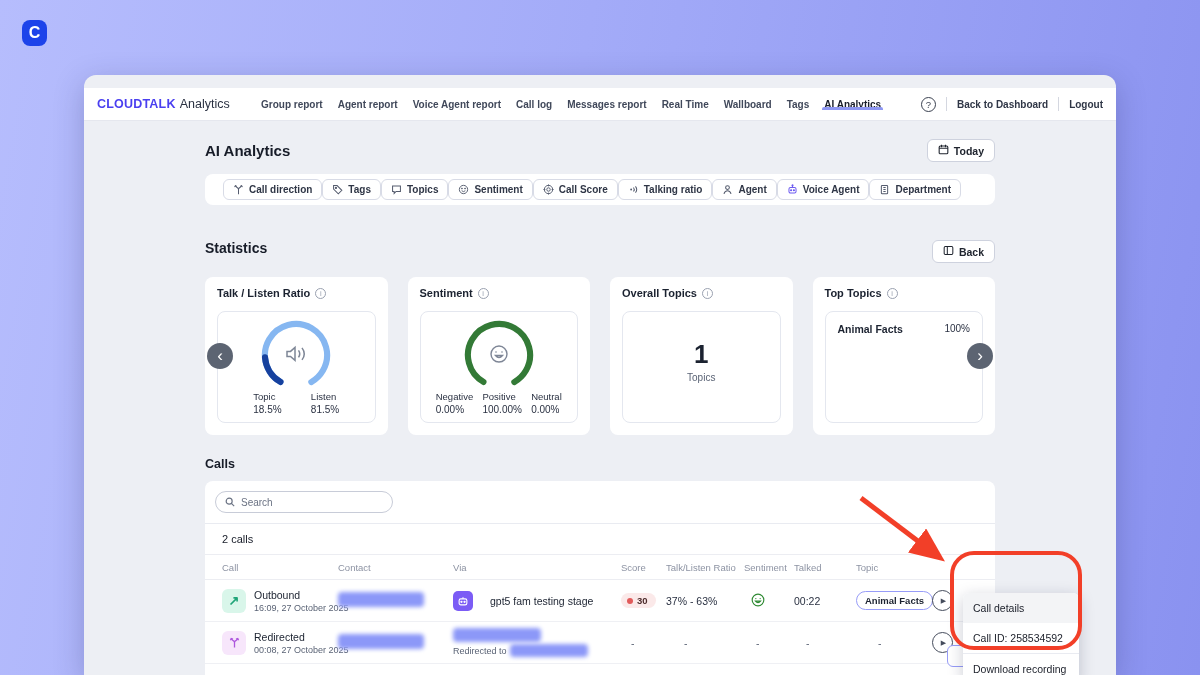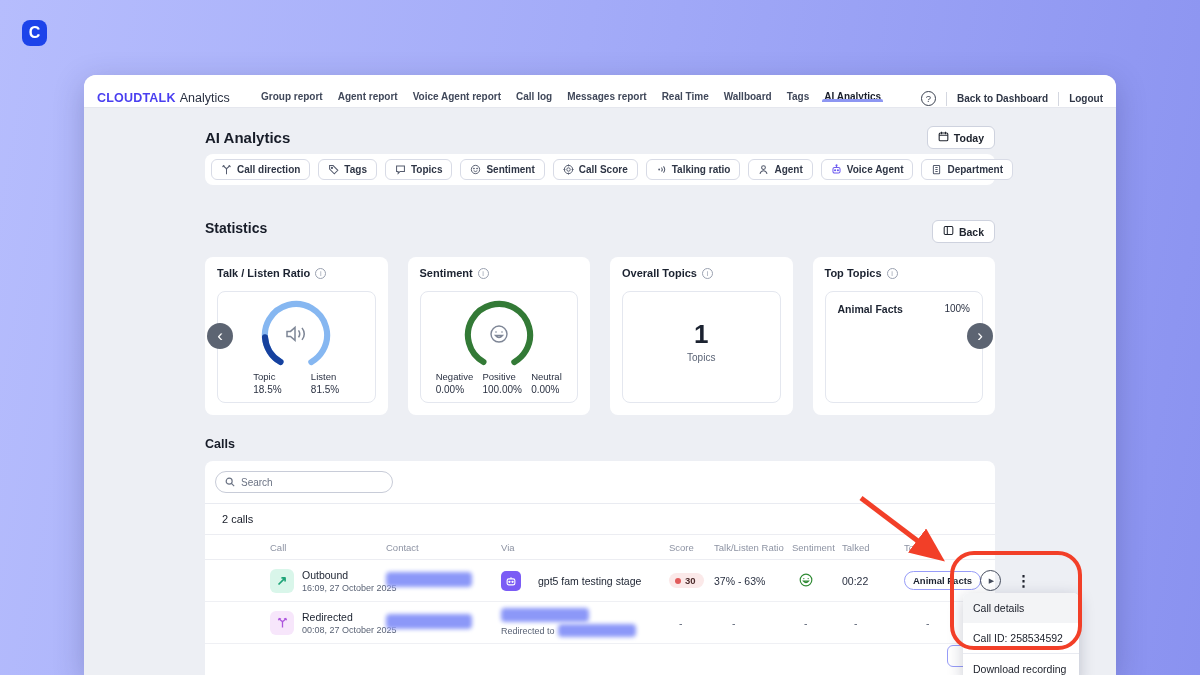--- a/index.html
+++ b/index.html
@@ -13,21 +13,21 @@
               background:#1d43ea; color:#fff; font-weight:bold; font-size:16px;
               display:flex; align-items:center; justify-content:center; }
 
   
   .window { position:absolute; left:84px; top:75px; width:1032px; height:600px;
             border-radius:12px 12px 0 0; background:#edeff4; overflow:hidden;
             box-shadow:0 8px 30px rgba(30,35,90,.25); display:flex; flex-direction:column; }
 
   
   .navbar { height:28px; background:#fff; border-bottom:1px solid #e5e7ee; display:flex;
-            align-items:flex-start; padding:16px 13px; flex:0 0 auto; }
+            align-items:center; padding:16px 13px; flex:0 0 auto;margin-top:13px; }
   .brand { display:flex; align-items:center; width:164px; }
   .brand-main { color:#4a3ff0; font-weight:800; font-size:12.5px; letter-spacing:.2px; }
   .brand-sub { color:#2a3142; font-size:12.5px; margin-left:4px; }
   .nav-items { display:flex; align-items:stretch; gap:15px; }
   .nav-item { position:relative; display:flex; align-items:center; font-size:10px; font-weight:600;
               color:#40485a; cursor:pointer; white-space:nowrap; }
   .nav-item.active { color:#171c28; font-weight:700; }
   .nav-item.active::after { content:""; position:absolute; left:-2px; right:-2px; bottom:0;
               height:3px; background:#8d96f2; border-radius:2px 2px 0 0; }
   .nav-right { margin-left:auto; display:flex; align-items:center; gap:10px; }
@@ -38,22 +38,22 @@
 
   
   .body { flex:1; padding:18px 121px 0 121px; position:relative; }
 
   .page-head { display:flex; align-items:center; justify-content:space-between; }
   .page-title { font-size:15px; font-weight:bold; color:#171c28; }
   .btn { display:inline-flex; align-items:center; gap:5px; background:#fff; border:1px solid #ced2de;
          border-radius:6px; padding:4px 10px; font-size:10.5px; font-weight:700; color:#20252f; cursor:pointer; }
 
   
-  .filter-bar { margin-top:5px; background:#fff; border-radius:8px; padding:5px 6px;
-                display:flex; gap:8px; align-items:center; }
+  .filter-bar { margin-top:12px; background:#fff; border-radius:8px; padding:5px 18px;
+                display:flex; align-items:center; }
   .chip { display:inline-flex; align-items:center; gap:5px; border:1px solid #d8dbe6; background:#fff;
           border-radius:6px; padding:4px 9px; font-size:10px; font-weight:600; color:#2f3646; cursor:pointer; white-space:nowrap; }
   .chip svg { display:block; }
 
   
   .stats-head { margin-top:35px; display:flex; align-items:flex-start; justify-content:space-between; }
   .section-title { font-size:14px; font-weight:bold; color:#171c28; }
   .cards-wrap { position:relative; margin-top:14px; }
   .cards { display:flex; gap:20px; }
   .card { flex:1 1 0; background:#fff; border-radius:8px; height:158px; padding:10px 12px; }
@@ -87,21 +87,21 @@
   .calls-panel { margin-top:10px; background:#fff; border-radius:8px 8px 0 0; height:215px; }
   .search-row { padding:10px; }
   .search-box { width:178px; height:22px; border:1px solid #c8ccd8; border-radius:11px;
                 display:flex; align-items:center; gap:6px; padding:0 9px; background:#fff; }
   .search-box input { border:none; outline:none; font-size:10px; color:#3a4150; width:130px;
                 font-family:"Liberation Sans",sans-serif; background:transparent; }
   .search-box input::placeholder { color:#6a7283; }
   .hr { height:1px; background:#e9ebf1; }
   .count-row { padding:9px 17px; font-size:11px; font-weight:normal; color:#171c28; }
 
-  .tgrid { display:grid; grid-template-columns:133px 115px 168px 45px 78px 50px 62px 76px 29px 29px; align-items:center;padding-left:48px; }
+  .tgrid { display:grid; grid-template-columns:133px 115px 168px 45px 78px 50px 62px 76px 29px 29px; align-items:center; }
   .thead { height:26px; border-top:1px solid #ecedf2; border-bottom:1px solid #ecedf2; }
   .th { font-size:9.5px; color:#8d93a3; }
   .th:first-child { padding-left:17px; }
   .trow { height:42px; border-bottom:1px solid #eff0f4; }
   .td { font-size:10.5px; color:#2a3142; }
   .cell-call { display:flex; align-items:center; gap:8px; padding-left:17px; }
   .dir-ic { width:24px; height:24px; border-radius:6px; display:flex; align-items:center; justify-content:center; flex:0 0 auto; }
   .dir-ic.out { background:#d9f6ea; color:#1fa478; font-size:13px; font-weight:bold; }
   .dir-ic.red { background:#f7e6fb; }
   .dir-name { font-size:10.5px; color:#1b2230; }

